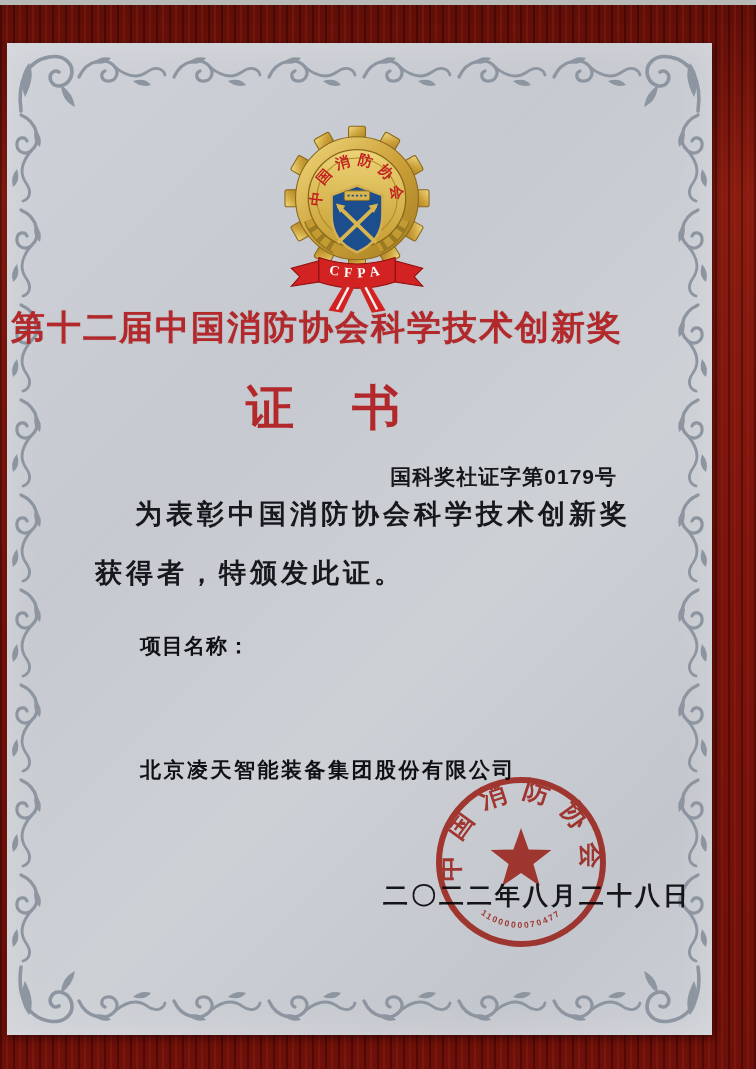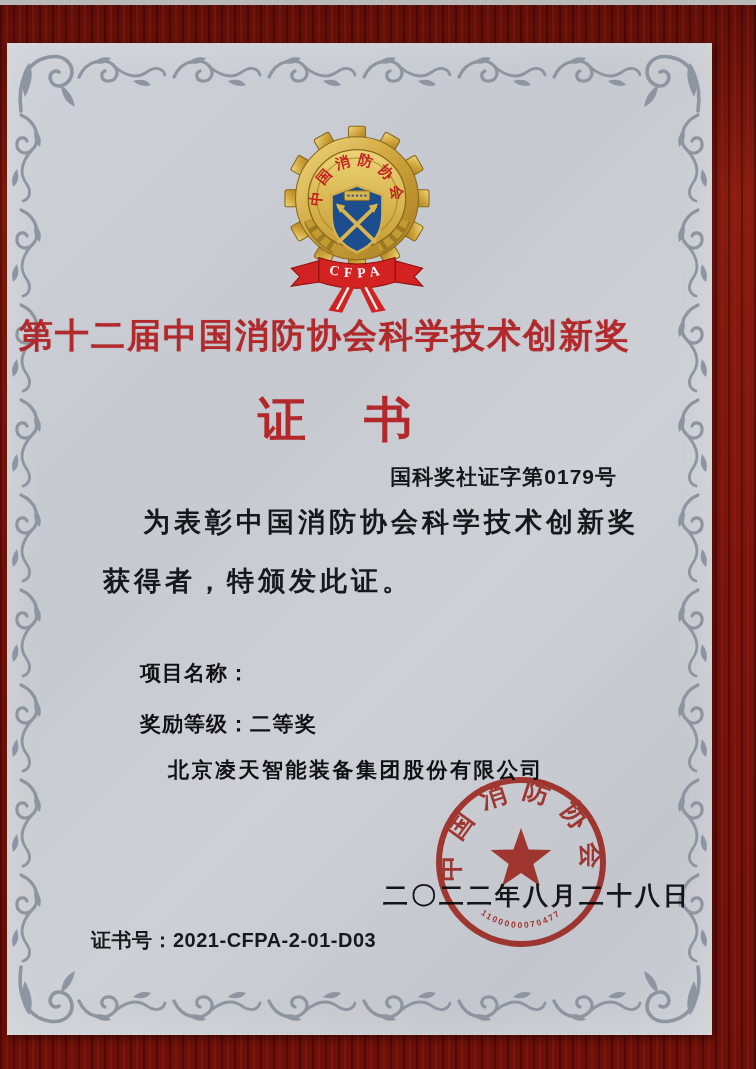--- a/index.html
+++ b/index.html
@@ -17,52 +17,52 @@
   }
   .scan-strip{position:absolute;left:0;top:0;width:756px;height:5px;background:#b7bab6;}
   .paper{
     position:absolute;left:7px;top:43px;width:705px;height:992px;
     background:linear-gradient(135deg,#ced1d7 0%,#c6c9cf 35%,#cdd0d5 60%,#c3c6cc 85%,#cbced4 100%);
     box-shadow:2px 3px 9px rgba(30,0,0,.6), inset 0 0 40px rgba(255,255,255,.25);
   }
   .deco{position:absolute;left:0;top:0;pointer-events:none;}
   .emblem{position:absolute;left:265px;top:79px;width:170px;height:196px;}
   .award-title{
-    position:absolute;left:0;top:262px;width:620px;margin:8px;
+    position:absolute;left:0;top:262px;width:620px;margin:0;
     text-align:center;font-size:34px;font-weight:800;letter-spacing:2px;
     color:#b3282b;text-shadow:0 0 1px rgba(120,20,20,.4);
   }
   .doc-title{
-    position:absolute;left:0;top:333px;width:632px;margin:12px;
+    position:absolute;left:0;top:333px;width:632px;margin:0;
     text-align:center;font-size:48px;font-weight:800;
     letter-spacing:58px;padding-left:58px;box-sizing:border-box;
     color:#b3282b;
   }
   .approval{
     position:absolute;top:409px;right:95px;
     font-family:"Liberation Sans","DejaVu Sans",sans-serif;
     font-size:21px;font-weight:700;color:#15171a;letter-spacing:1px;margin-top:11px;
   }
   .body-line{
-    position:absolute;margin:8px;color:#17181c;
+    position:absolute;margin:0;color:#17181c;
     font-size:27px;font-weight:600;letter-spacing:4px;
   }
   .body-1{left:128px;top:453px;}
   .body-2{left:88px;top:512px;}
   .field{
     position:absolute;left:133px;display:flex;align-items:flex-start;
     font-family:"Liberation Sans","DejaVu Sans",sans-serif;
     font-size:21px;font-weight:700;color:#101114;line-height:35px;
   }
   .field .f-label{flex:none;letter-spacing:1px;}
   .field .f-value{letter-spacing:1.5px;}
-  .field-project{top:612px;text-align:center;}
+  .field-project{top:585px;text-align:center;}
   .field-grade{top:663px;}
   .field-winner{top:709px;}
-  .field-winner .f-value{letter-spacing:2.5px;margin-left:28px;}
+  .field-winner .f-value{letter-spacing:2.5px;}
   .seal{position:absolute;left:414px;top:719px;width:200px;height:200px;
         mix-blend-mode:multiply;opacity:.93;z-index:5;}
   .issue-date{
     position:absolute;left:376px;top:836px;z-index:3;
     font-size:25px;font-weight:800;letter-spacing:3px;color:#141518;
   }
   .cert-no{
     position:absolute;left:84px;top:884px;
     font-family:"Liberation Sans","DejaVu Sans",sans-serif;
     font-size:20px;font-weight:700;color:#17181b;letter-spacing:.5px;
@@ -216,42 +216,35 @@
 
     <p class="body-line body-1">为表彰中国消防协会科学技术创新奖</p>
     <p class="body-line body-2">获得者，特颁发此证。</p>
 
     <div class="field field-project">
       <span class="f-label">项目名称：</span>
       <span class="f-value">
       </span>
     </div>
 
-    <div class="field field-grade">
-      <span class="f-label">奖励等级：</span>
-      <span class="f-value">二等奖</span>
-    </div>
 
     <div class="field field-winner">
       <span class="f-value">北京凌天智能装备集团股份有限公司</span>
     </div>
 
     <div class="issue-date">二〇二二年八月二十八日</div>
 
     <svg class="seal" viewBox="0 0 200 200">
       <circle cx="100" cy="100" r="82" fill="none" stroke="#c9352c" stroke-width="6"></circle>
       <polygon points="100,66 107.6,87.5 130.4,88.1 112.4,102 118.8,123.9 100,111 81.2,123.9 87.6,102 69.6,88.1 92.4,87.5" fill="#c9352c"></polygon>
       <path id="sealArc" d="M46,130 A62,62 0 1 1 154,130" fill="none"></path>
       <text font-size="26" font-weight="bold" fill="#c9352c" letter-spacing="13" font-family="Liberation Serif, DejaVu Serif, serif">
         <textPath href="#sealArc" startOffset="50%" text-anchor="middle">中国消防协会</textPath>
       </text>
       <path id="numArc" d="M57,150 A66,66 0 0 0 143,150" fill="none"></path>
       <text font-size="8.5" font-weight="bold" fill="#c9352c" letter-spacing="2" font-family="Liberation Sans, DejaVu Sans, sans-serif">
         <textPath href="#numArc" startOffset="50%" text-anchor="middle">1100000070477</textPath>
       </text>
     </svg>
 
-    <div class="cert-no">
-      <span>证书号：</span><span>2021-CFPA-2-01-D03</span>
-    </div>
 
   </div>
 </div>
 
 </body></html>

